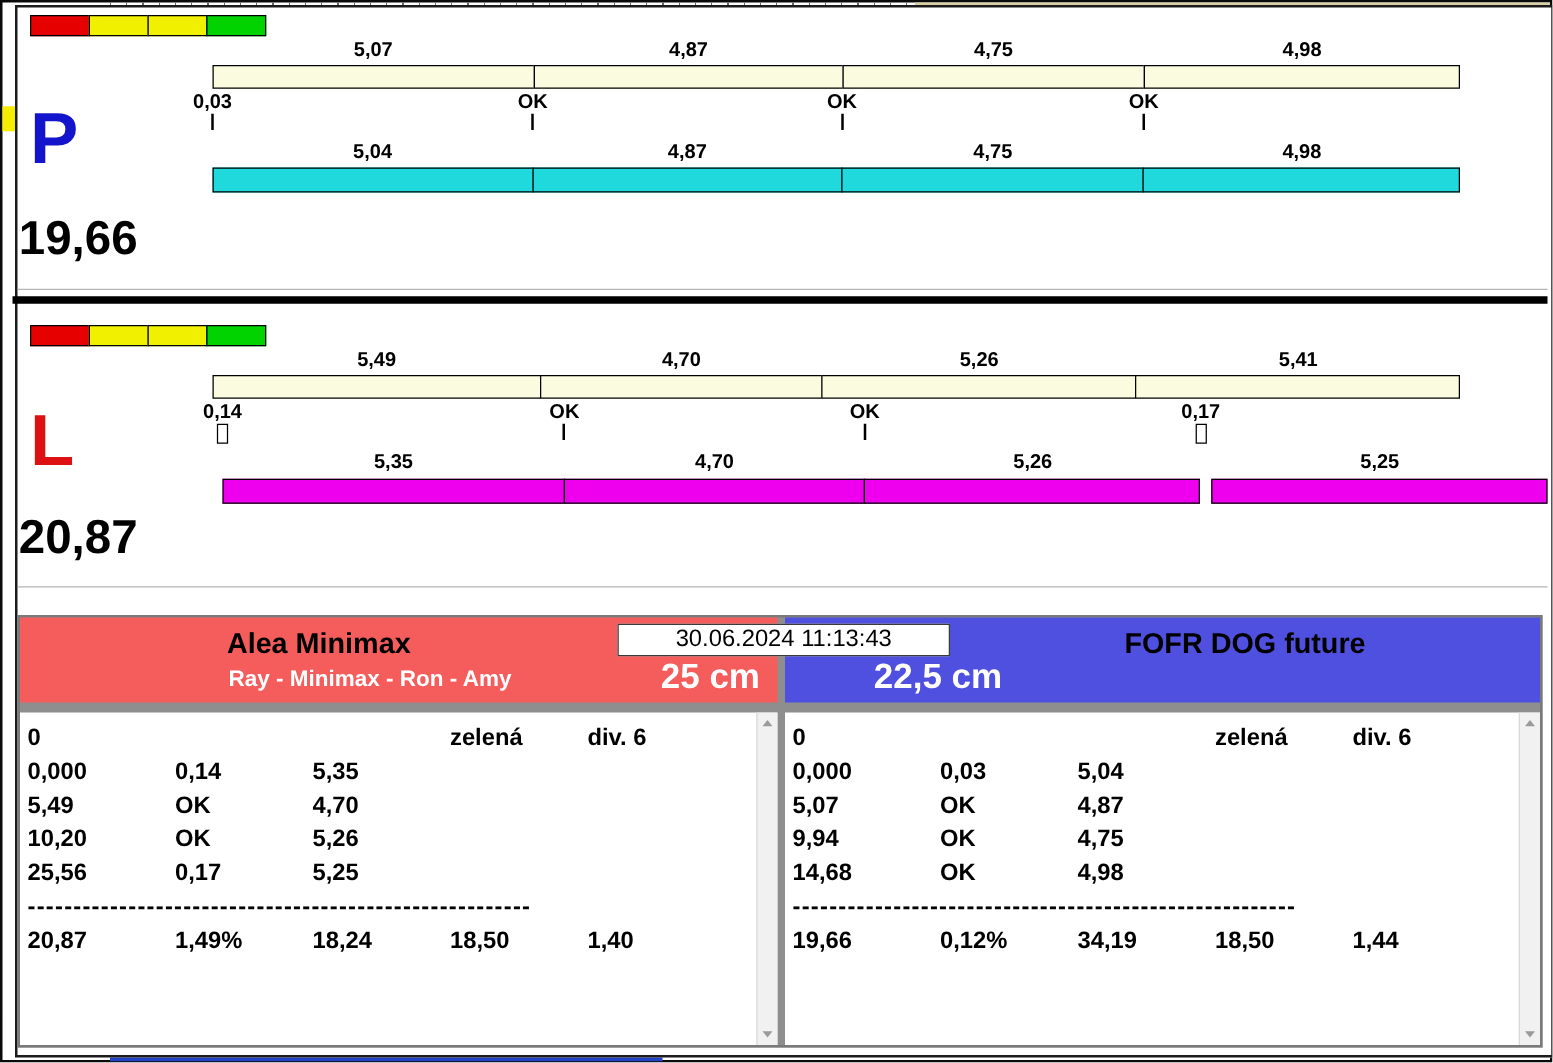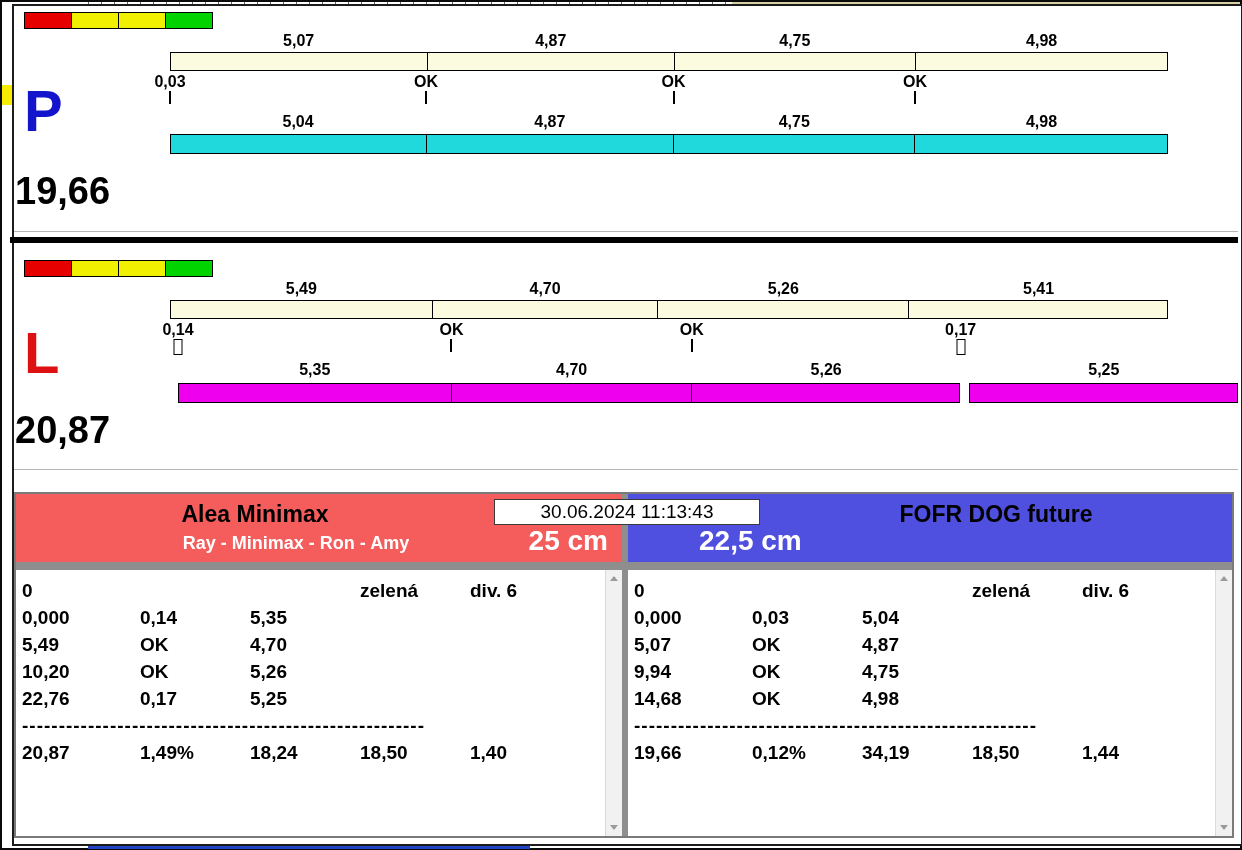--- a/index.html
+++ b/index.html
@@ -295,21 +295,21 @@
         <span>5,49</span>
           <span>OK</span>
           <span>4,70</span>
           <span></span>
           <span></span>
         <span>10,20</span>
           <span>OK</span>
           <span>5,26</span>
           <span></span>
           <span></span>
-        <span>22,76</span>
+        <span>25,56</span>
           <span>0,17</span>
           <span>5,25</span>
           <span></span>
           <span></span>
         <span class="full">-------------------------------------------------------</span>
         <span>20,87</span>
           <span>1,49%</span>
           <span>18,24</span>
           <span>18,50</span>
           <span>1,40</span>

